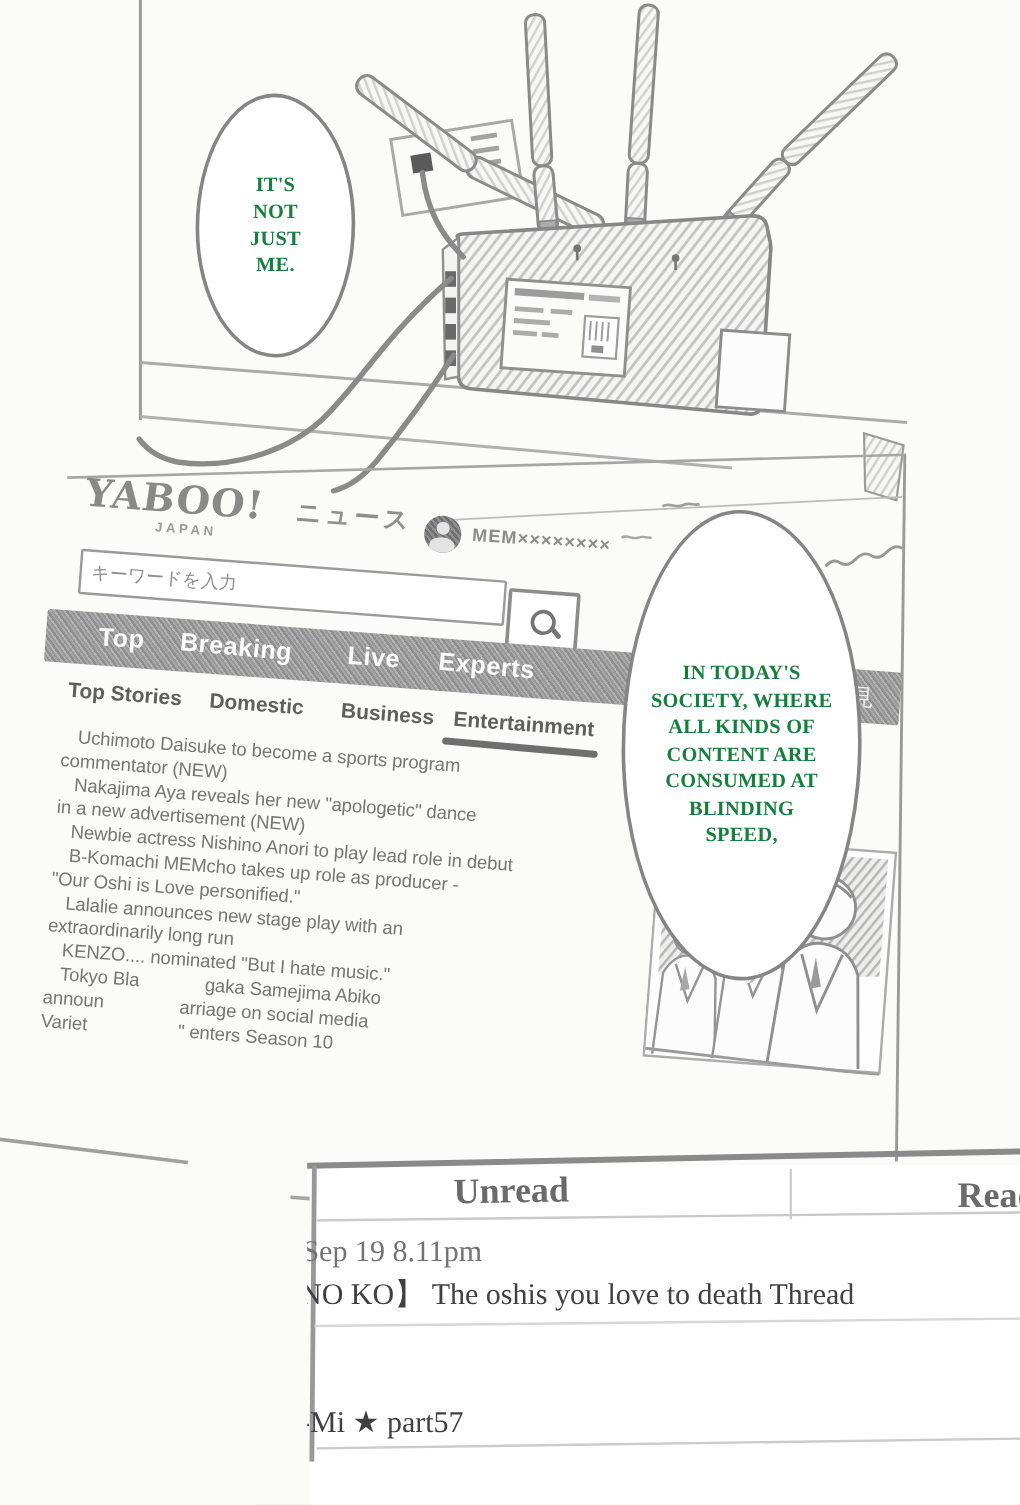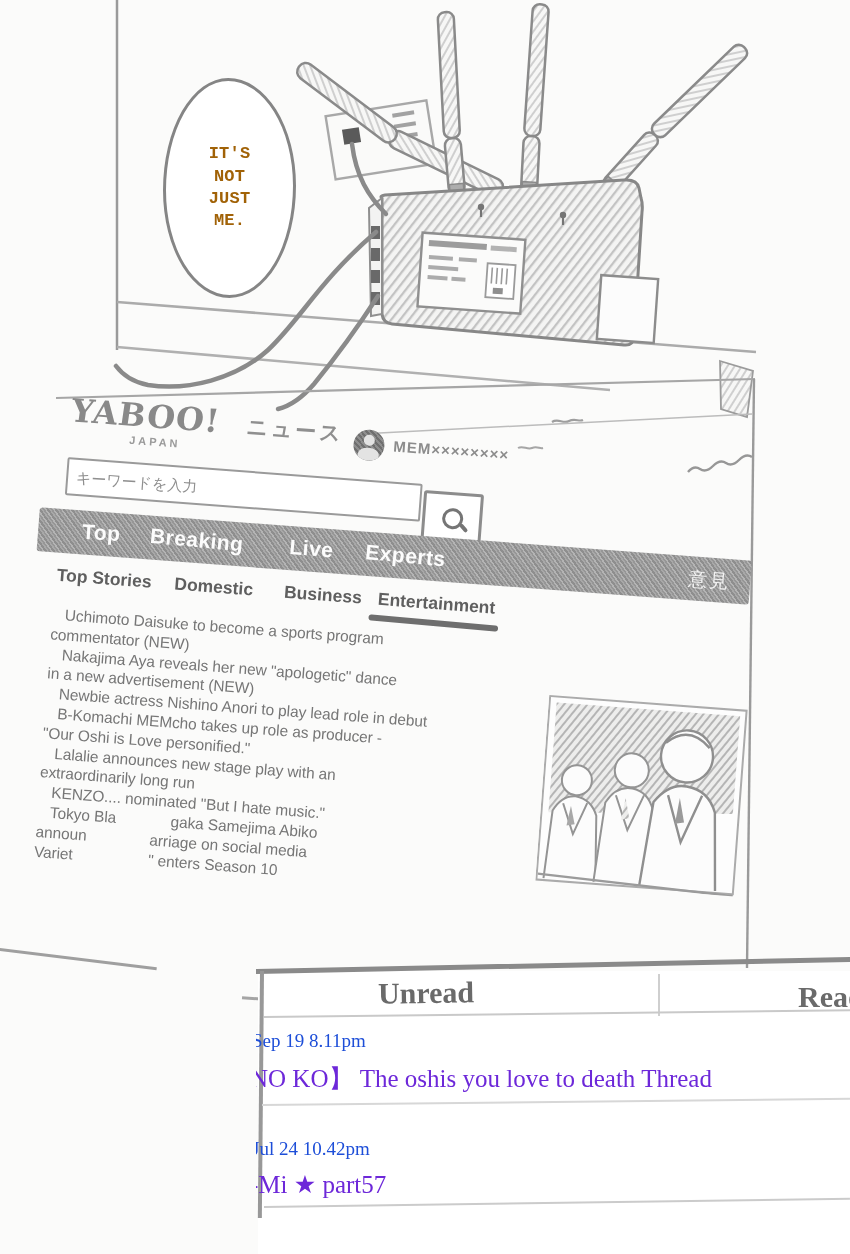--- a/index.html
+++ b/index.html
@@ -3,22 +3,22 @@
 <meta charset="utf-8">
 <style>
   html,body{margin:0;padding:0;background:#e9e9e9;}
   .canvas{position:relative;width:850px;height:1254px;background:#fbfbfa;overflow:hidden;
           font-family:"Liberation Sans",sans-serif;}
 
   
   .bubble{position:absolute;background:#fff;border:3.5px solid #858585;z-index:6;
           display:flex;align-items:center;justify-content:center;text-align:center;
           border-radius:49% 51% 50% 50% / 51% 49% 51% 49%;}
-  .btxt{white-space:pre-line;font-family:Liberation Mono, monospace;font-weight:700;
-        color:#a16207;line-height:1.32;letter-spacing:.2px;}
+  .btxt{white-space:pre-line;font-family:Liberation Serif, serif;font-weight:700;
+        color:#15803d;line-height:1.32;letter-spacing:.2px;}
   #b1{left:163px;top:78px;width:127px;height:214px;}   #b1 .btxt{font-size:17px;}
   #b2{left:518px;top:425px;width:194px;height:370px;padding-top:16px;} #b2 .btxt{font-size:17px;}
   #b3{left:80px;top:806px;width:168px;height:314px;padding-bottom:14px;} #b3 .btxt{font-size:16px;}
 
   
   .lineL{position:absolute;left:0;top:948px;width:158px;height:2.5px;background:#9f9f9f;
          transform:rotate(7deg);transform-origin:0 0;z-index:1;}
   .lineR{position:absolute;left:242px;top:997px;width:22px;height:2.5px;background:#a5a5a5;
          transform:rotate(4deg);z-index:1;}
 
@@ -75,22 +75,22 @@
          transform:rotate(-1.15deg);transform-origin:0 50%;}
   .f-left{position:absolute;left:4px;top:21px;width:3.5px;height:247px;background:#989898;
           transform:rotate(.5deg);transform-origin:50% 0;}
   .f-tab{position:absolute;font-weight:700;color:#6a6a6a;font-size:30px;cursor:pointer;}
   .f-unread{left:122px;top:26px;transform:rotate(-1deg);}
   .f-read{left:542px;top:30px;}
   .f-div{position:absolute;left:402px;top:24px;width:1.5px;height:42px;background:#cfcfcf;}
   .f-hline{position:absolute;left:8px;top:66px;width:588px;height:1.5px;background:#c9c9c9;
            transform:rotate(-.65deg);transform-origin:0 0;}
   .f-thread{position:absolute;left:0;width:594px;cursor:pointer;}
-  .f-time{position:absolute;left:-4px;font-size:19px;color:#1d4ed8;}
-  .f-title{position:absolute;left:-6px;font-size:25px;color:#6d28d9;white-space:nowrap;}
+  .f-time{position:absolute;left:-4px;font-size:25px;color:#737373;}
+  .f-title{position:absolute;left:-6px;font-size:25px;color:#404040;white-space:nowrap;}
   .f-sep{position:absolute;height:1.6px;background:#d7d7d7;transform-origin:0 0;}
   .s1{left:6px;top:154px;width:588px;transform:rotate(-.6deg);}
   .s2{left:8px;top:256px;width:586px;transform:rotate(-.8deg);background:#cbcbcb;}
 </style>
 </head>
 <body>
 
 <div class="canvas">
 
   <svg class="toppanel" width="850" height="430" viewBox="0 0 850 430">
@@ -290,26 +290,34 @@
     <div class="f-tab f-read">Read</div>
     <div class="f-hline"></div>
 
     <div class="f-thread" style="top:80px;height:70px;">
       <div class="f-time" style="top:0;">Sep 19 8.11pm</div>
       <div class="f-title" style="top:32px;">NO KO】 The oshis you love to death Thread</div>
     </div>
     <div class="f-sep s1"></div>
 
     <div class="f-thread" style="top:188px;height:70px;">
-      <div class="f-time" style="top:0;">Jul 24 10.42pm</div>
       <div class="f-title" style="top:32px;">-Mi ★ part57</div>
     </div>
     <div class="f-sep s2"></div>
   </div>
 
   <div class="bubble" id="b1">
     <span class="btxt">IT'S
 NOT
 JUST
 ME.</span>
   </div>
+  <div class="bubble" id="b2">
+    <span class="btxt">IN TODAY'S
+SOCIETY, WHERE
+ALL KINDS OF
+CONTENT ARE
+CONSUMED AT
+BLINDING
+SPEED,</span>
+  </div>
 
 </div>
 
 </body></html>

